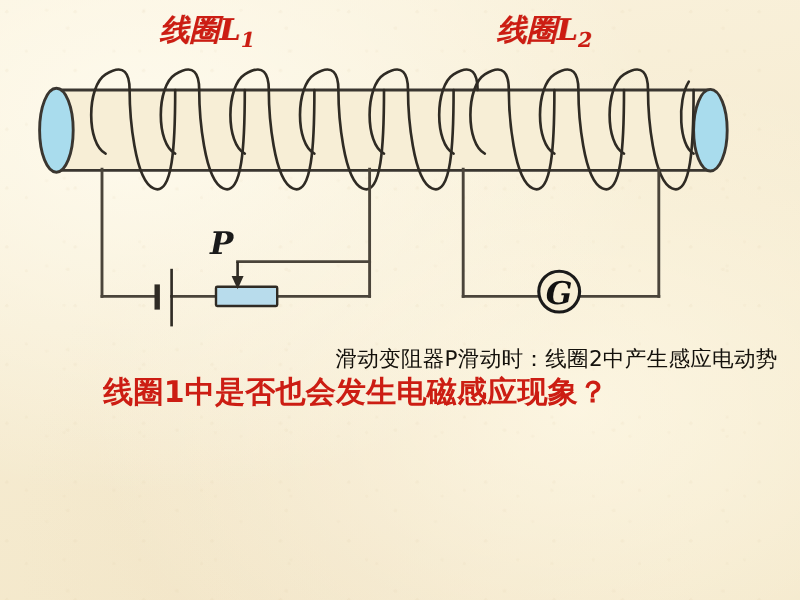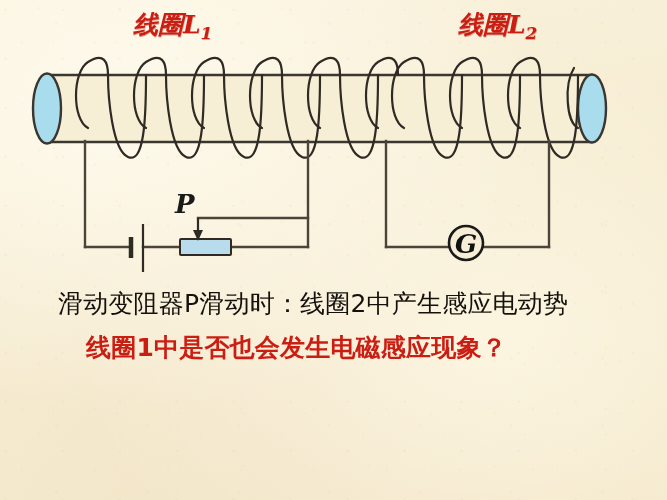--- a/index.html
+++ b/index.html
@@ -55,21 +55,21 @@
     white-space: nowrap;
     line-height: 1;
     text-shadow: 0.5px 0.5px 0 rgba(160,20,10,0.35);
   }
   .label-coil .sub {
     font-size: 17px;
     vertical-align: sub;
     font-style: italic;
   }
   #label-coil-1 { left: 133px; top: 12px; }
-  #label-coil-2 { left: 414px; top: 12px; margin-left: 44px; }
+  #label-coil-2 { left: 414px; top: 12px; }
 
   #label-p {
     position: absolute;
     left: 175px;
     top: 191px;
     font-family: "DejaVu Serif", "Liberation Serif", serif;
     font-weight: bold;
     font-style: italic;
     font-size: 26px;
     color: #1a1a1a;
@@ -77,29 +77,28 @@
   }
 
   #caption-block {
     position: absolute;
     left: 58px;
     top: 288px;
     width: 590px;
   }
   #caption-statement {
     font-family: "DejaVu Sans", "Liberation Sans", sans-serif;
-    font-size: 25px;
+    font-size: 18px;
     color: #14110c;
     line-height: 1.28;
     letter-spacing: 0.2px;
     font-weight: 500;
-    text-align: left;
+    text-align: right;
   }
   #caption-question {
-    margin-top: 12px;
     margin-left: 28px;
     font-family: "DejaVu Sans", "Liberation Sans", sans-serif;
     font-size: 25px;
     font-weight: bold;
     color: #cc1d13;
     line-height: 1.28;
     letter-spacing: 0.2px;
   }
 </style>
 </head>

